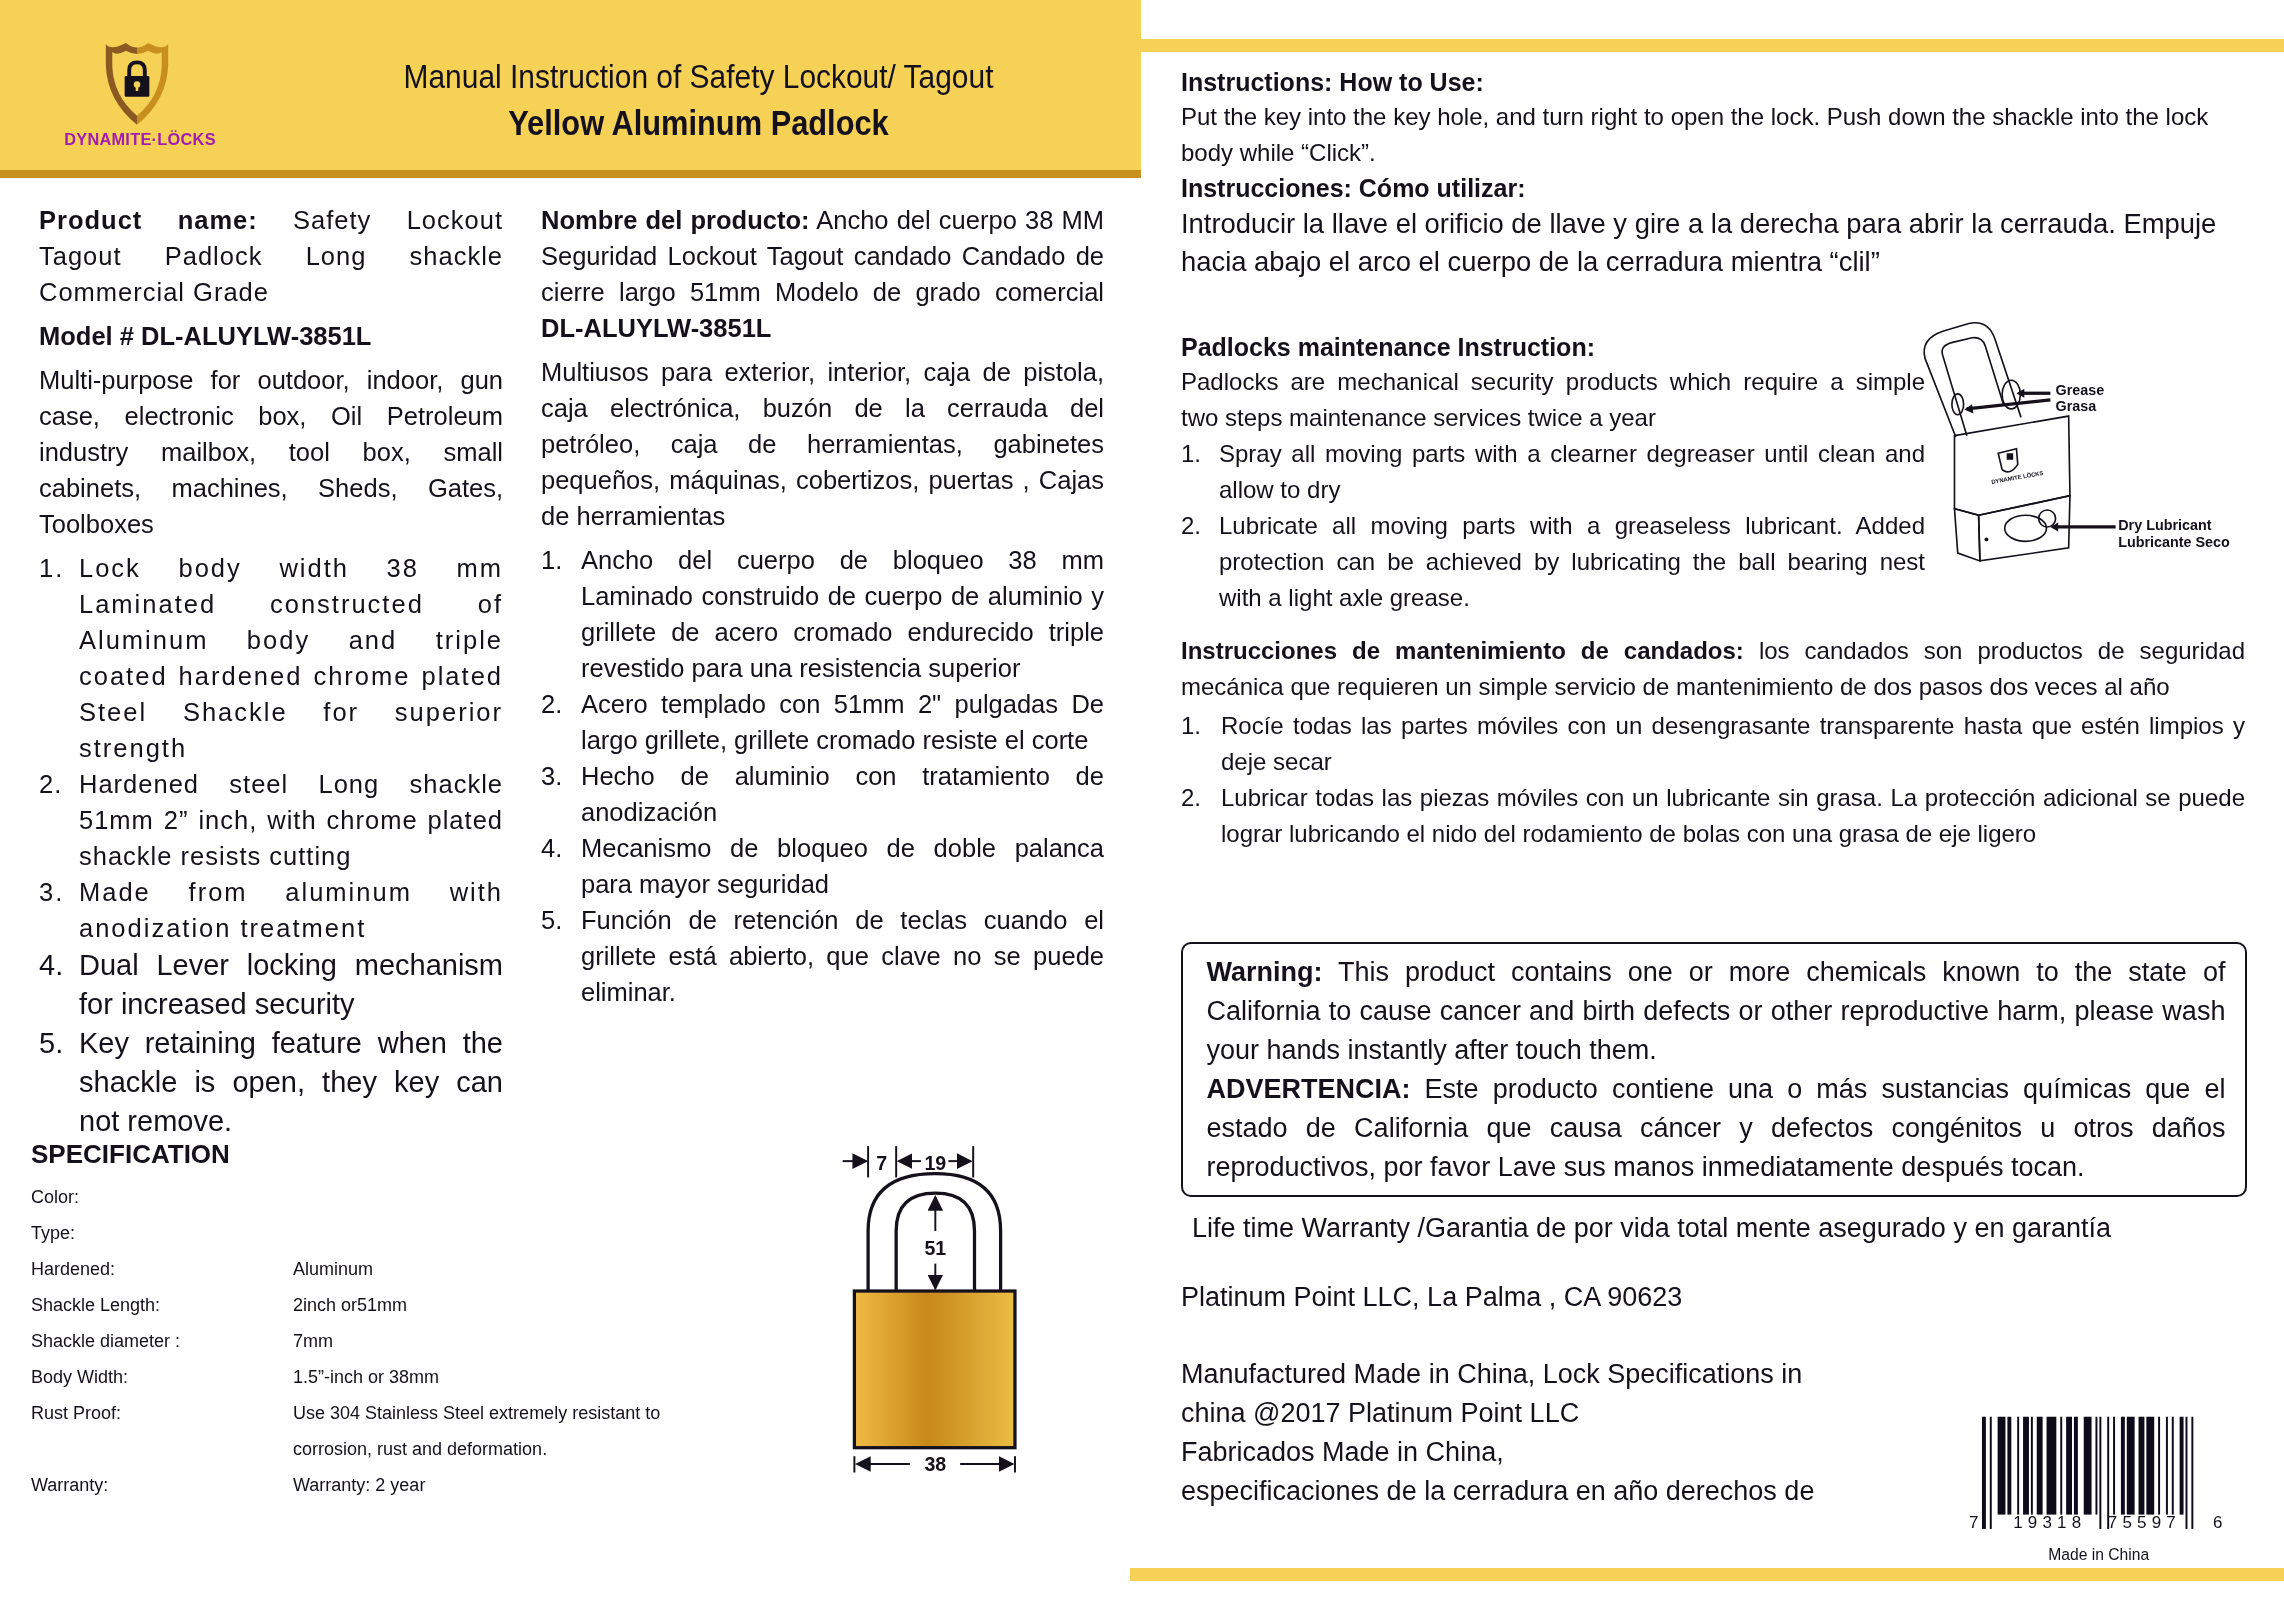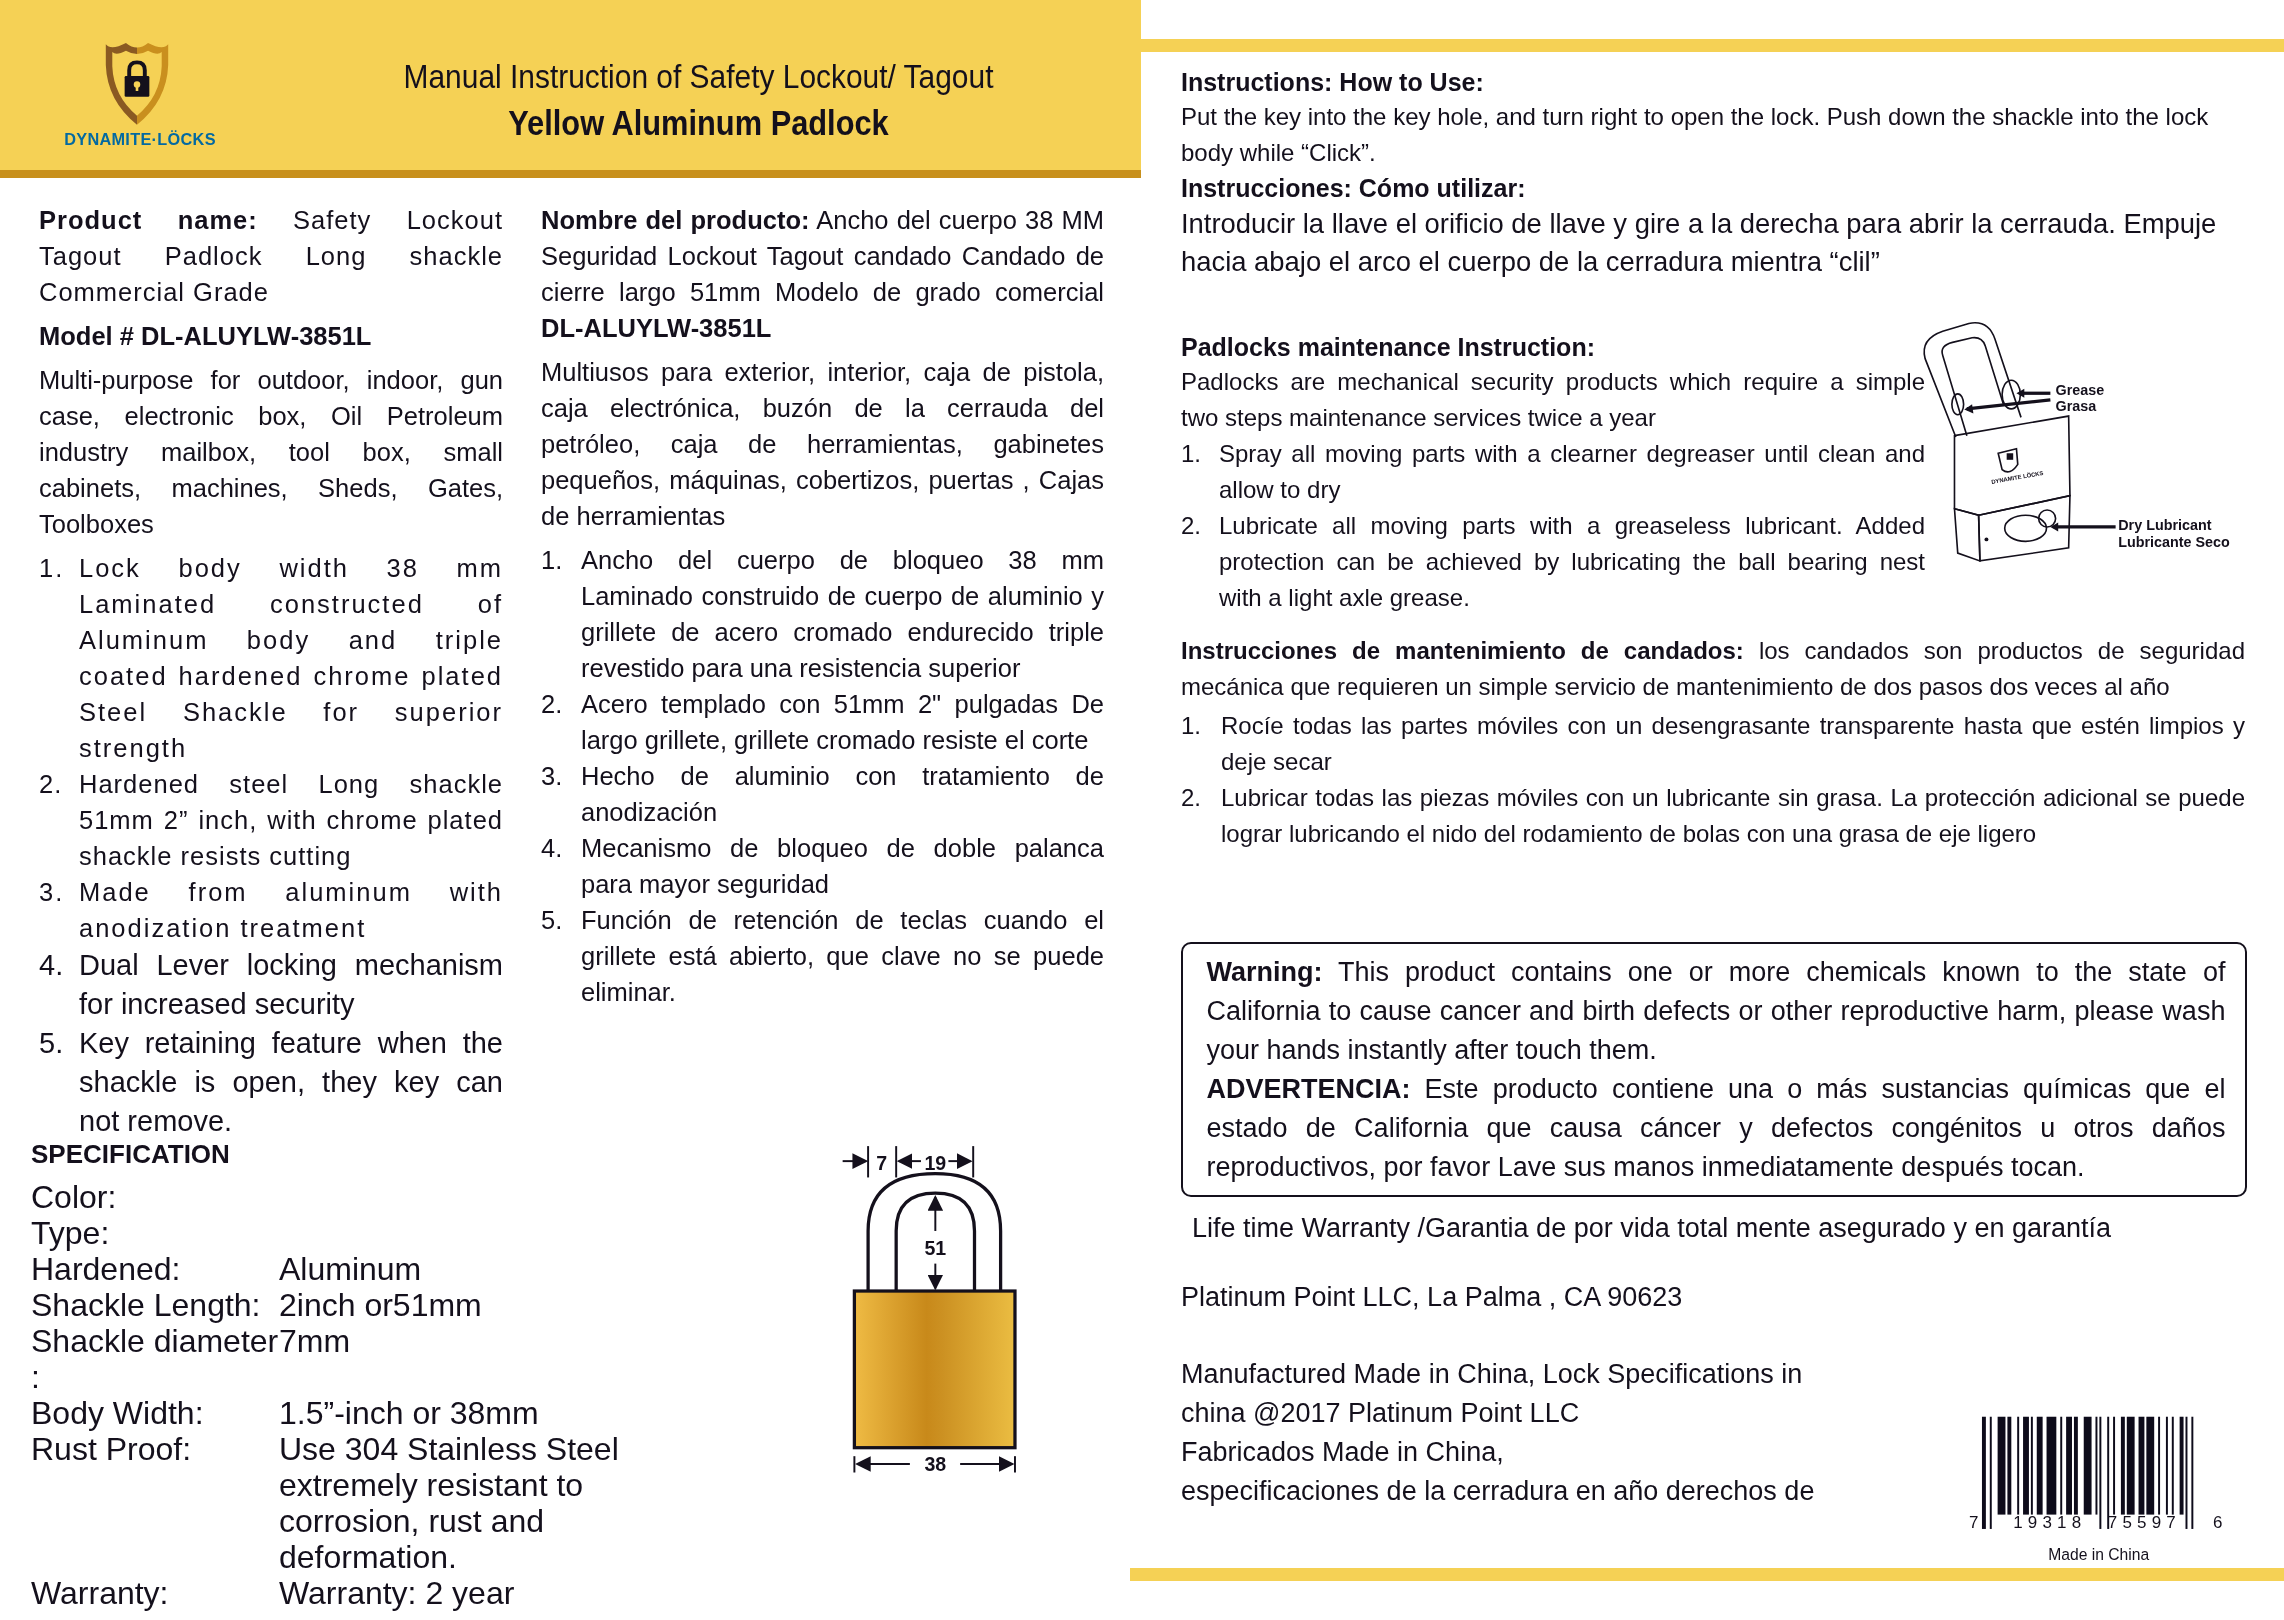--- a/index.html
+++ b/index.html
@@ -4,39 +4,39 @@
 <style>
   html,body{margin:0;padding:0;background:#ffffff;}
   body{width:2284px;height:1621px;position:relative;overflow:hidden;font-family:"Liberation Sans","DejaVu Sans",sans-serif;color:#14101c;}
   .abs{position:absolute;}
   
   #header{left:0;top:0;width:1141px;height:170px;background:#f5d155;}
   #header-strip{left:0;top:170px;width:1141px;height:7.8px;background:#c8901c;}
   #right-top-strip{left:1141px;top:39px;width:1143px;height:13px;background:#f5d155;}
   #bottom-strip{left:1130px;top:1568px;width:1154px;height:13px;background:#f5d155;}
   #logo{left:39px;top:39px;width:196px;height:114px;}
-  .brand{position:absolute;left:6.5px;top:91px;width:189px;font-weight:bold;font-size:16.3px;letter-spacing:0.3px;text-align:center;color:#0369a1;font-family:"Liberation Sans",sans-serif;}
+  .brand{position:absolute;left:6.5px;top:91px;width:189px;font-weight:bold;font-size:16.3px;letter-spacing:0.3px;text-align:center;color:#a21caf;font-family:"Liberation Sans",sans-serif;}
   #title-line1{left:274px;top:57px;width:849px;text-align:center;font-size:34px;font-family:"Liberation Sans",sans-serif;transform:scaleX(0.88);transform-origin:center;}
   #title-line2{left:274px;top:103px;width:849px;text-align:center;font-size:35px;font-weight:bold;font-family:"Liberation Sans",sans-serif;transform:scaleX(0.88);transform-origin:center;}
 
   .txt{font-size:26px;line-height:36px;}
   .col{position:absolute;}
   .just{text-align:justify;}
   .b{font-weight:bold;}
   ol.list{margin:0;padding:0;list-style:none;}
   ol.list li{position:relative;padding-left:40px;text-align:justify;}
   ol.list li .num{position:absolute;left:0;top:0;}
   #col-en{left:39px;top:194px;width:464px;}
   #col-es{left:541px;top:194px;width:563px;}
   #col-en .txt, #col-es .txt{font-size:25.5px;margin-top:8px;}
 
   
   #spec{left:25px;top:1139px;width:718px;margin-left:6px;}
   #spec-title{font-weight:bold;font-size:26px;margin-bottom:9.1px;}
-  .spec-row{display:flex;font-size:32px;line-height:36px;}
+  .spec-row{display:flex;font-size:18px;line-height:36px;gap:14px;}
   .spec-label{width:248px;flex:none;}
   .spec-value{width:457px;}
 
   #lock-diagram{left:810px;top:1146px;width:235px;height:418px;}
 
   
   #right{left:1181px;top:65px;width:1064px;}
   .r-head{font-weight:bold;font-size:25px;line-height:34px;}
   .r-txt{font-size:24px;line-height:36px;}
   .r-big{font-size:27.4px;line-height:38px;}

